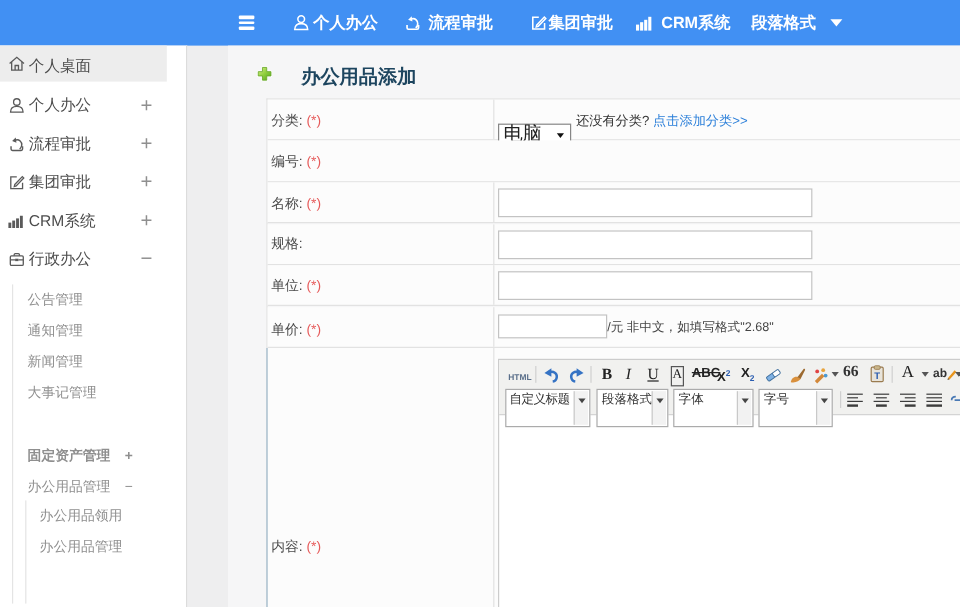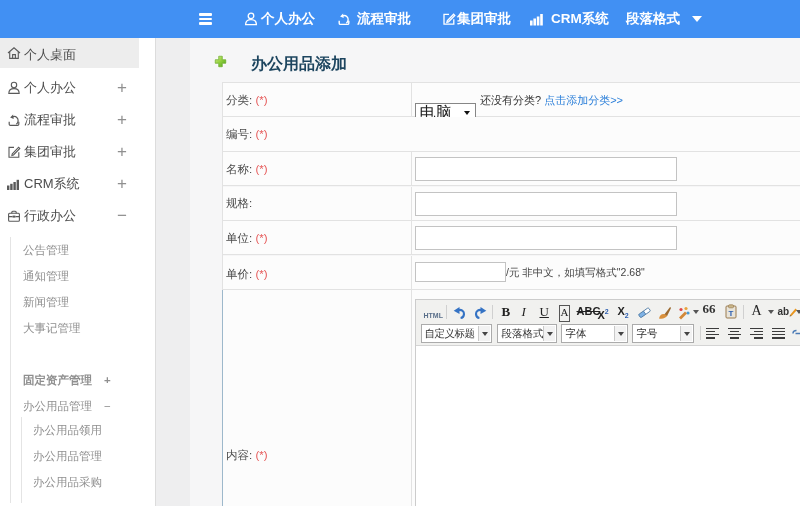--- a/index.html
+++ b/index.html
@@ -33,21 +33,21 @@
 .lbl { position:absolute; left:3px; font-size:11.5px; color:#4a4a4a; }
 .lbl .st { color:#e65b5b; }
 .vcell { position:absolute; left:188px; top:0; bottom:0; right:0; border-left:1px solid #e2e2e2; }
 .inp { position:absolute; background:#fff; border:1px solid #c3c3c3; }
 
 
 #ed { position:absolute; left:2.5px; top:8.5px; width:392px; height:208px; border:1px solid #ccc; background:#fff; }
 #edbar { position:absolute; left:0; top:0; right:0; height:46px; background:#f1f1ef; border-bottom:1px solid #d4d4d4; }
 .ti { position:absolute; top:3px; height:17px; line-height:17px; font-size:12px; color:#333; }
 .tsep { position:absolute; top:5px; width:1px; height:14px; background:#d0d0d0; }
-.tsel { position:absolute; top:24px; height:19px; background:#fff; border:1px solid #ababab; font-size:10.5px; color:#333; line-height:17px; }
+.tsel { position:absolute; top:24px; height:32px; background:#fff; border:1px solid #ababab; font-size:10.5px; color:#333; line-height:17px; }
 .tsel .ar { position:absolute; right:1px; top:1px; bottom:1px; width:12px; border-left:1px solid #c9c9c9; background:#f2f2f2; }
 .tsel .ar:after { content:""; position:absolute; left:3px; top:6px; border-left:3px solid transparent; border-right:3px solid transparent; border-top:4px solid #444; }
 .alico { position:absolute; top:28px; width:13px; height:11px; }
 .alico i { position:absolute; left:0; height:1.6px; background:#3c3c3c; }
 </style>
 </head>
 <body>
 
 <div id="hdr">
   <div class="ham" style="top:13px;"></div>
@@ -144,21 +144,20 @@
   <div class="m2" style="top:198.5px;">公告管理</div>
   <div class="m2" style="top:224.5px;">通知管理</div>
   <div class="m2" style="top:250.5px;">新闻管理</div>
   <div class="m2" style="top:276.5px;">大事记管理</div>
   <div class="m2" style="top:328.5px;font-weight:bold;">固定资产管理<span style="position:absolute;left:81px;">+</span></div>
   <div class="m2" style="top:354.5px;">办公用品管理<span style="position:absolute;left:81px;">−</span></div>
 
   <div class="gline" style="left:21px; top:379px; height:86px;"></div>
   <div class="m3" style="top:379px;">办公用品领用</div>
   <div class="m3" style="top:405px;">办公用品管理</div>
-  <div class="m3" style="top:431px;">办公用品采购</div>
 </div>
 
 <div id="panel"></div>
 
 <svg id="plusico" width="13" height="13" viewBox="0 0 13 13">
   <defs>
     <linearGradient id="gp" x1="0" y1="0" x2="1" y2="1">
       <stop offset="0" stop-color="#d9f089"></stop>
       <stop offset="0.5" stop-color="#8fce3c"></stop>
       <stop offset="1" stop-color="#51a51e"></stop>

